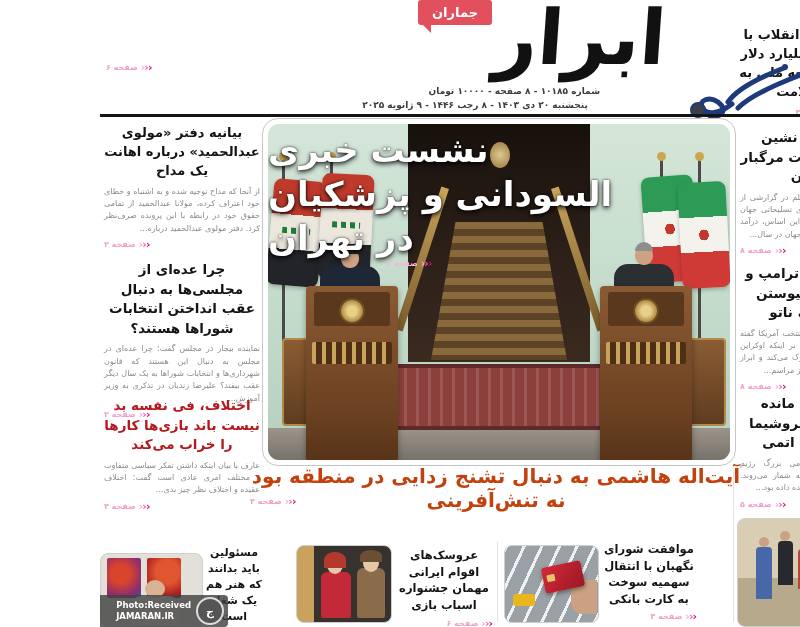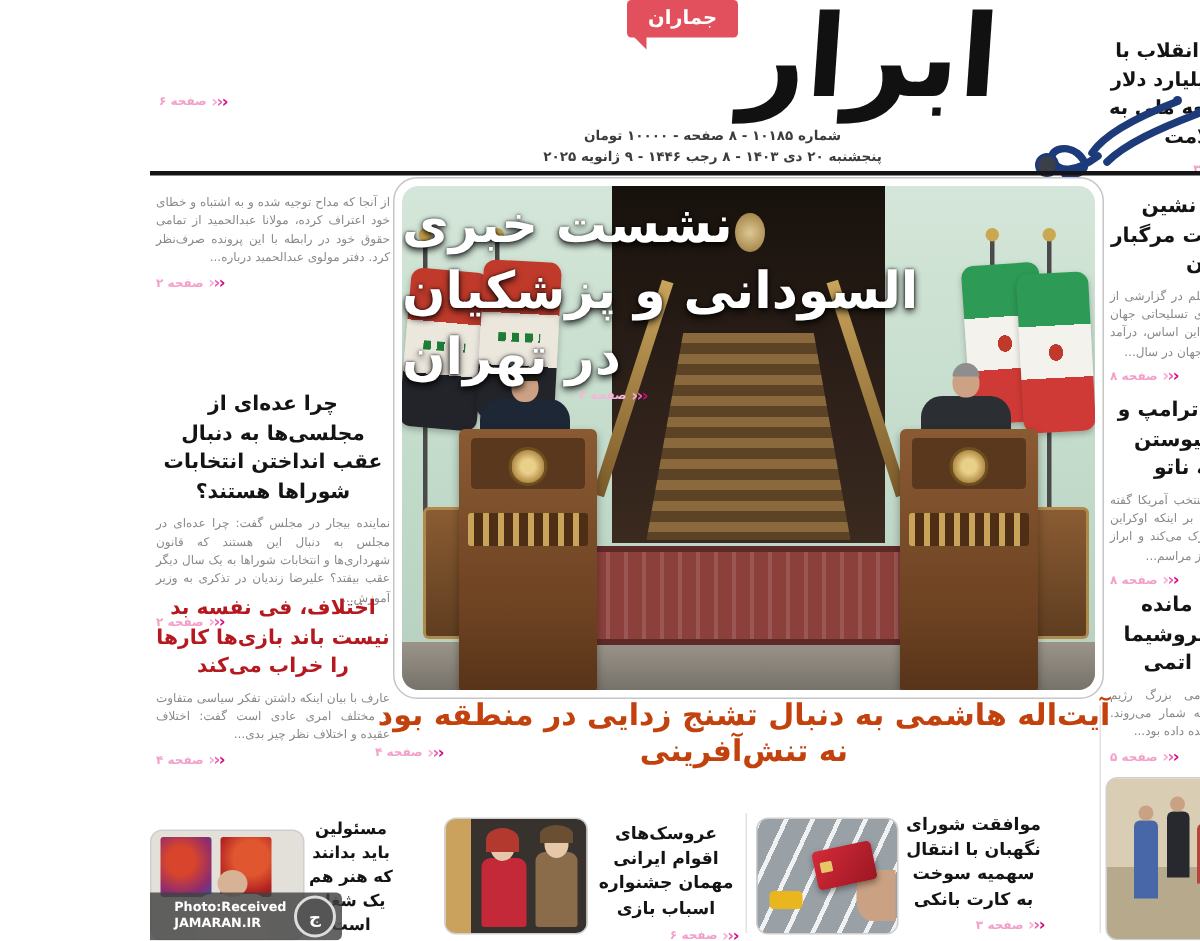--- a/index.html
+++ b/index.html
@@ -5,21 +5,21 @@
   html,body{margin:0;padding:0;background:#fff;}
   #page{position:relative;width:700px;height:627px;background:#ffffff;overflow:hidden;
         font-family:"DejaVu Sans","Liberation Sans",sans-serif;direction:rtl;}
   .abs{position:absolute;}
   
   #masthead-title{left:320px;top:-14px;width:320px;height:104px;font-size:76px;font-weight:bold;
       color:#111;text-align:center;line-height:104px;transform:skewX(-4deg);}
   #badge{left:318px;top:0;width:74px;height:25px;background:#e2505e;color:#fff;font-size:13px;
       font-weight:bold;display:flex;align-items:center;justify-content:center;border-radius:3px;}
   #badge-tail{left:322px;top:24px;width:0;height:0;border-top:9px solid #e2505e;border-left:9px solid transparent;}
-  #issue-line{left:250px;top:86px;width:250px;text-align:center;font-size:9px;font-weight:600;color:#3c3c3c;}
+  #issue-line{left:250px;top:86px;width:250px;font-size:9px;font-weight:600;color:#3c3c3c;}
   #date-line{left:235px;top:100px;width:280px;text-align:center;font-size:9px;font-weight:600;color:#3c3c3c;}
   #top-rule{left:0;top:114px;width:800px;height:3px;background:#141414;}
   
   .hl{font-weight:bold;color:#141414;line-height:1.45;text-align:center;}
   .hl-red{color:#b5181e;}
   .body-txt{font-size:8px;color:#8a8a8a;text-align:justify;line-height:1.55;margin-top:5px;}
   .marker{display:flex;align-items:center;gap:3px;width:fit-content;margin-top:4px;direction:rtl;}
   .marker .pg{font-size:8px;font-weight:bold;color:#f2a0ca;}
   .chv{display:flex;direction:rtl;font-weight:bold;font-size:11px;line-height:1;letter-spacing:-1px;}
   .chv .c1{color:#d6077f;} .chv .c2{color:#ee5fae;} .chv .c3{color:#f6aed6;}
@@ -142,20 +142,21 @@
     <path d="M110 12 C84 22 62 32 50 44" stroke="#1d3a7a" stroke-width="5" fill="none" stroke-linecap="round"></path>
     <path d="M44 40 C28 52 18 50 14 44 C10 36 22 32 30 38 C40 46 34 54 22 52" stroke="#1d3a7a" stroke-width="5" fill="none" stroke-linecap="round"></path>
     <circle cx="10" cy="46" r="7" fill="#3a3f49" stroke="#1d3a7a" stroke-width="2"></circle>
     <circle cx="97" cy="3" r="3" fill="#1d3a7a"></circle>
     <circle cx="111" cy="11" r="3" fill="#1d3a7a"></circle>
   </svg>
 
   <div class="abs" id="top-rule"></div>
 
   <div class="abs col-story" style="top:124px;">
+    <div class="hl" style="font-size:13px;">بیانیه دفتر «مولوی عبدالحمید» درباره اهانت یک مداح</div>
     <div class="body-txt">از آنجا که مداح توجیه شده و به اشتباه و خطای خود اعتراف کرده، مولانا عبدالحمید از تمامی حقوق خود در رابطه با این پرونده صرف‌نظر کرد. دفتر مولوی عبدالحمید درباره...</div>
     <div class="marker m-left">
       <span class="chv">
           <span class="c1">‹</span>
           <span class="c2">‹</span>
           <span class="c3">‹</span>
         </span>
       <span class="pg">صفحه ۲</span>
     </div>
   </div>

